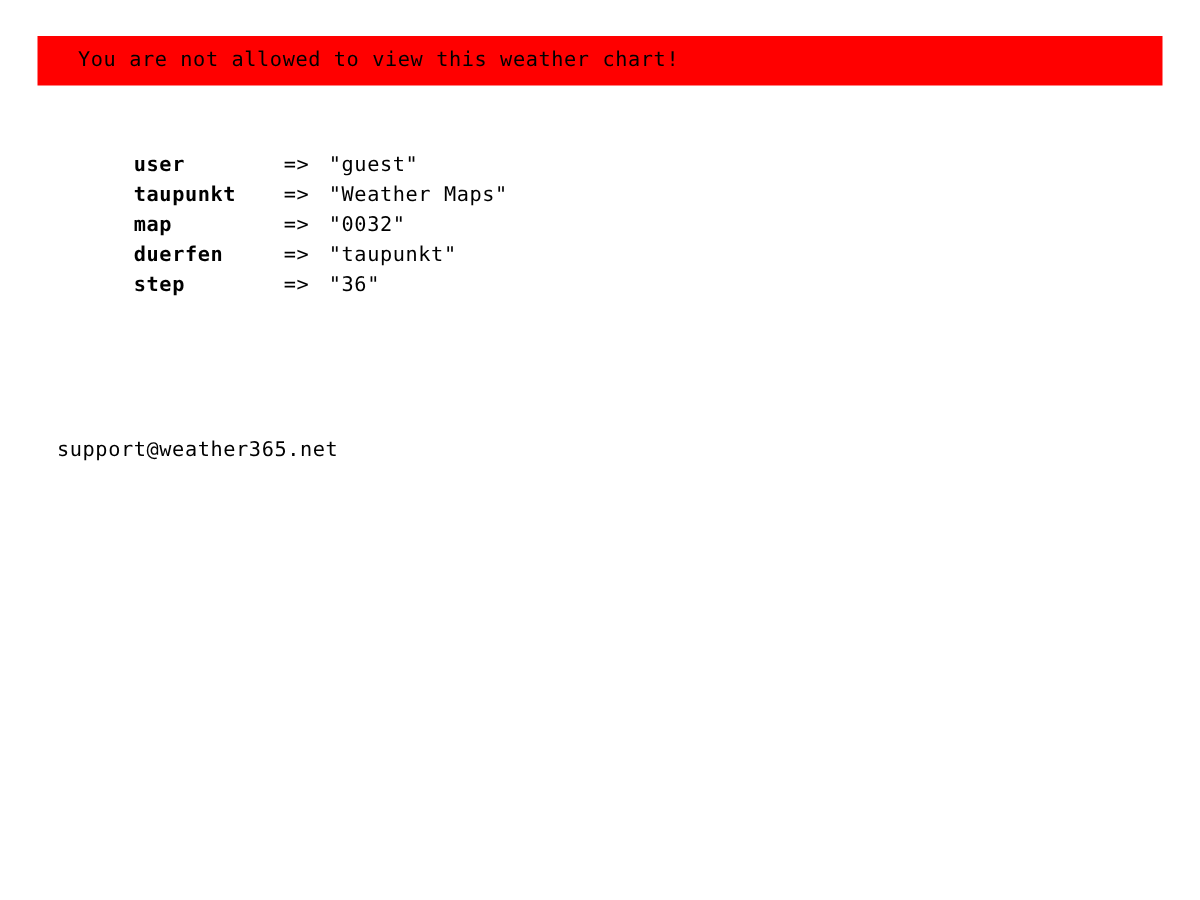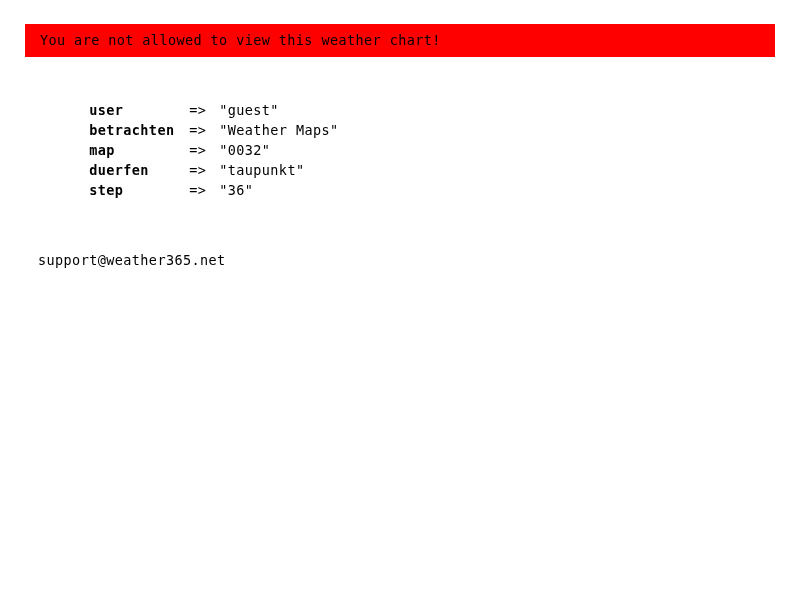--- a/index.html
+++ b/index.html
@@ -19,21 +19,21 @@
     position: absolute;
     left: 0;
     top: 0;
     width: 800px;
     height: 600px;
   }
   .banner {
     position: absolute;
     left: 25px;
     width: 750px;
-    padding: 6px 0 7px 0;
+    padding: 6px 0 7px 12px;
     box-sizing: border-box;
   }
   .banner-error {
     top: 24px;
     background: #ff0000;
   }
   .banner-ok {
     top: 199px;
     background: #00ff00;
   }
@@ -74,20 +74,21 @@
     left: 38px;
     top: 250px;
     width: 734px;
     font-size: 13.5px;
     line-height: 20px;
     letter-spacing: 0.4px;
   }
   .footer-left {
     float: left;
     white-space: pre;
+    margin-top: 40px;
   }
   .footer-right {
     float: right;
     white-space: pre;
   }
   .clear { clear: both; }
 </style>
 </head>
 <body>
 
@@ -95,21 +96,21 @@
 
   <div class="banner banner-error">
     <div class="banner-line">You are not allowed to view this weather chart!</div>
   </div>
 
   <div class="params">
     <div class="param-row">
       <span class="param-key">user</span><span class="param-arrow">=&gt;</span><span class="param-val">"guest"</span>
     </div>
     <div class="param-row">
-      <span class="param-key">betrachten</span><span class="param-arrow">=&gt;</span><span class="param-val">"Weather Maps"</span>
+      <span class="param-key">taupunkt</span><span class="param-arrow">=&gt;</span><span class="param-val">"Weather Maps"</span>
     </div>
     <div class="param-row">
       <span class="param-key">map</span><span class="param-arrow">=&gt;</span><span class="param-val">"0032"</span>
     </div>
     <div class="param-row">
       <span class="param-key">duerfen</span><span class="param-arrow">=&gt;</span><span class="param-val">"taupunkt"</span>
     </div>
     <div class="param-row">
       <span class="param-key">step</span><span class="param-arrow">=&gt;</span><span class="param-val">"36"</span>
     </div>

